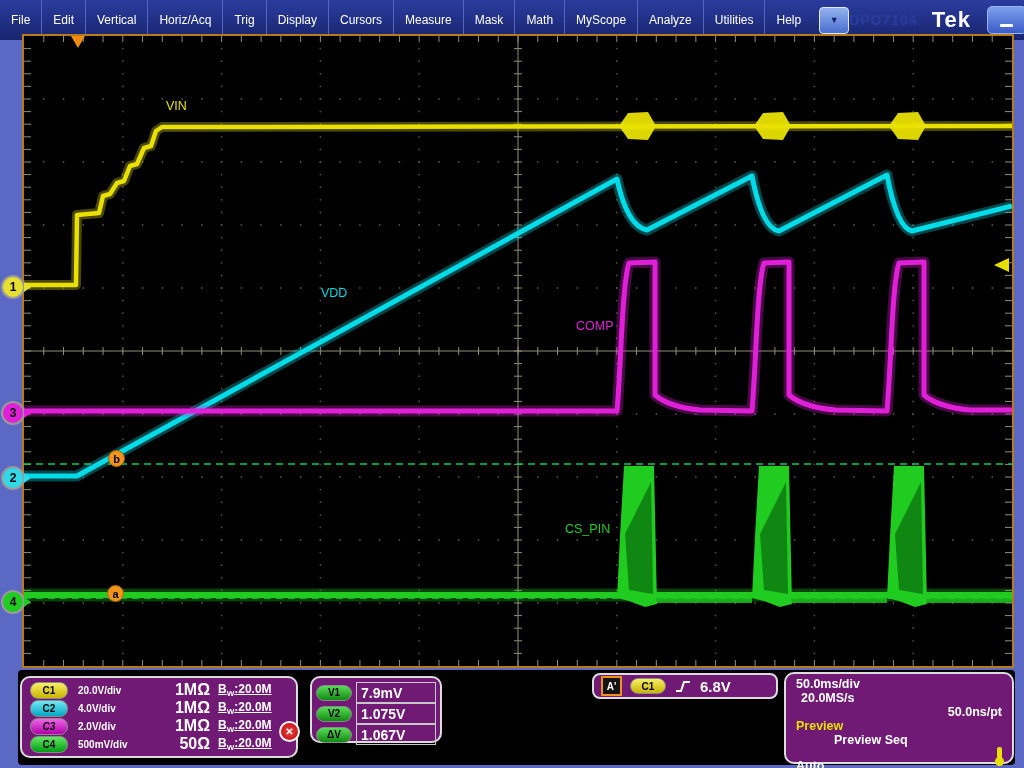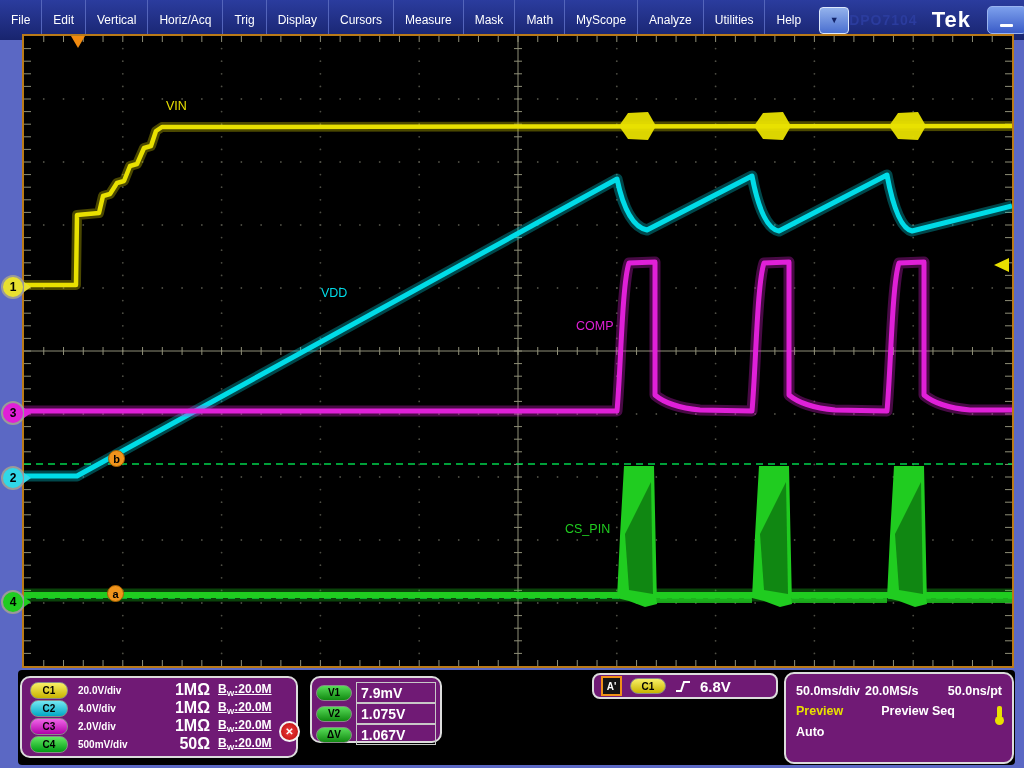--- a/index.html
+++ b/index.html
@@ -34,41 +34,41 @@
     border-bottom:7px solid transparent;border-right:15px solid #e8e000;z-index:6;}
   
   .bottombar{position:absolute;left:18px;top:670px;width:997px;height:95px;background:#000;border-radius:4px;color:#fff;}
   .panel{position:absolute;background:#701a75;border:2px solid #dcdcdc;border-radius:10px;box-sizing:border-box;}
   .ch-panel{left:2px;top:6px;width:278px;height:82px;display:grid;grid-template-rows:repeat(4,1fr);padding:3px 8px;}
   .ch-row{display:flex;align-items:center;}
   .pill{width:36px;height:15px;border-radius:8px;border:1px solid #8a8a8a;color:#000;font-weight:bold;font-size:10px;
     display:flex;align-items:center;justify-content:center;flex:none;}
   .p-c1{background:linear-gradient(#f8f066,#c8b400);}
   .p-c2{background:linear-gradient(#74e8f2,#00a8c4);}
-  .p-c3{background:linear-gradient(#f066e8,#b000a8);}
+  .p-c3{background:linear-gradient(#f066e8,#b000a8);font-style:italic;}
   .p-c4{background:linear-gradient(#62e862,#009c14);}
   .p-grn{background:linear-gradient(#58dc58,#118a11);width:34px;height:14px;}
   .ch-scale{font-weight:bold;font-size:10px;margin-left:10px;width:92px;}
   .ch-term{font-weight:bold;font-size:16px;width:40px;text-align:right;}
   .ch-bw{font-weight:bold;font-size:12px;margin-left:8px;text-decoration:underline;}
   .ch-bw sub{font-size:8px;}
   .err-icon{position:absolute;left:257px;top:43px;width:17px;height:17px;border-radius:50%;
     background:radial-gradient(#f04040,#b80808);border:2px solid #f4f4f4;color:#fff;font-weight:bold;font-size:10px;
     display:flex;align-items:center;justify-content:center;}
   .cur-panel{left:292px;top:6px;width:132px;height:67px;display:grid;grid-template-rows:repeat(3,1fr);padding:4px 4px;}
   .cur-row{display:flex;align-items:center;}
   .cur-val{border:1px solid #c8c8c8;height:19px;flex:1;margin-left:4px;display:flex;align-items:center;
     padding-left:4px;font-weight:bold;font-size:14px;}
   .trig-panel{left:574px;top:3px;width:186px;height:26px;border-radius:8px;display:flex;align-items:center;gap:8px;padding:0 7px;}
   .trig-badge{width:17px;height:16px;background:#141414;border:2px solid #f09018;color:#fff;font-size:10px;font-weight:bold;
     display:flex;align-items:center;justify-content:center;flex:none;}
   .trig-level-txt{font-weight:bold;font-size:15px;}
   .hor-panel{left:766px;top:2px;width:230px;height:92px;display:grid;grid-template-rows:repeat(4,1fr);
     padding:3px 10px;font-weight:bold;font-size:12.5px;}
-  .hor-row{display:flex;align-items:flex-end;}
+  .hor-row{display:flex;align-items:flex-start;flex-direction:column;}
   .yellow{color:#e8e000;}
   .thermo{margin-left:auto;width:5px;height:12px;background:#e8e000;border-radius:2px;position:relative;}
   .thermo::after{content:"";position:absolute;left:-2px;top:10px;width:9px;height:9px;border-radius:50%;background:#e8e000;}
 </style>
 </head>
 <body>
 
 <div class="menubar">
   <div class="menu-item">File</div>
   <div class="menu-item">Edit</div>

